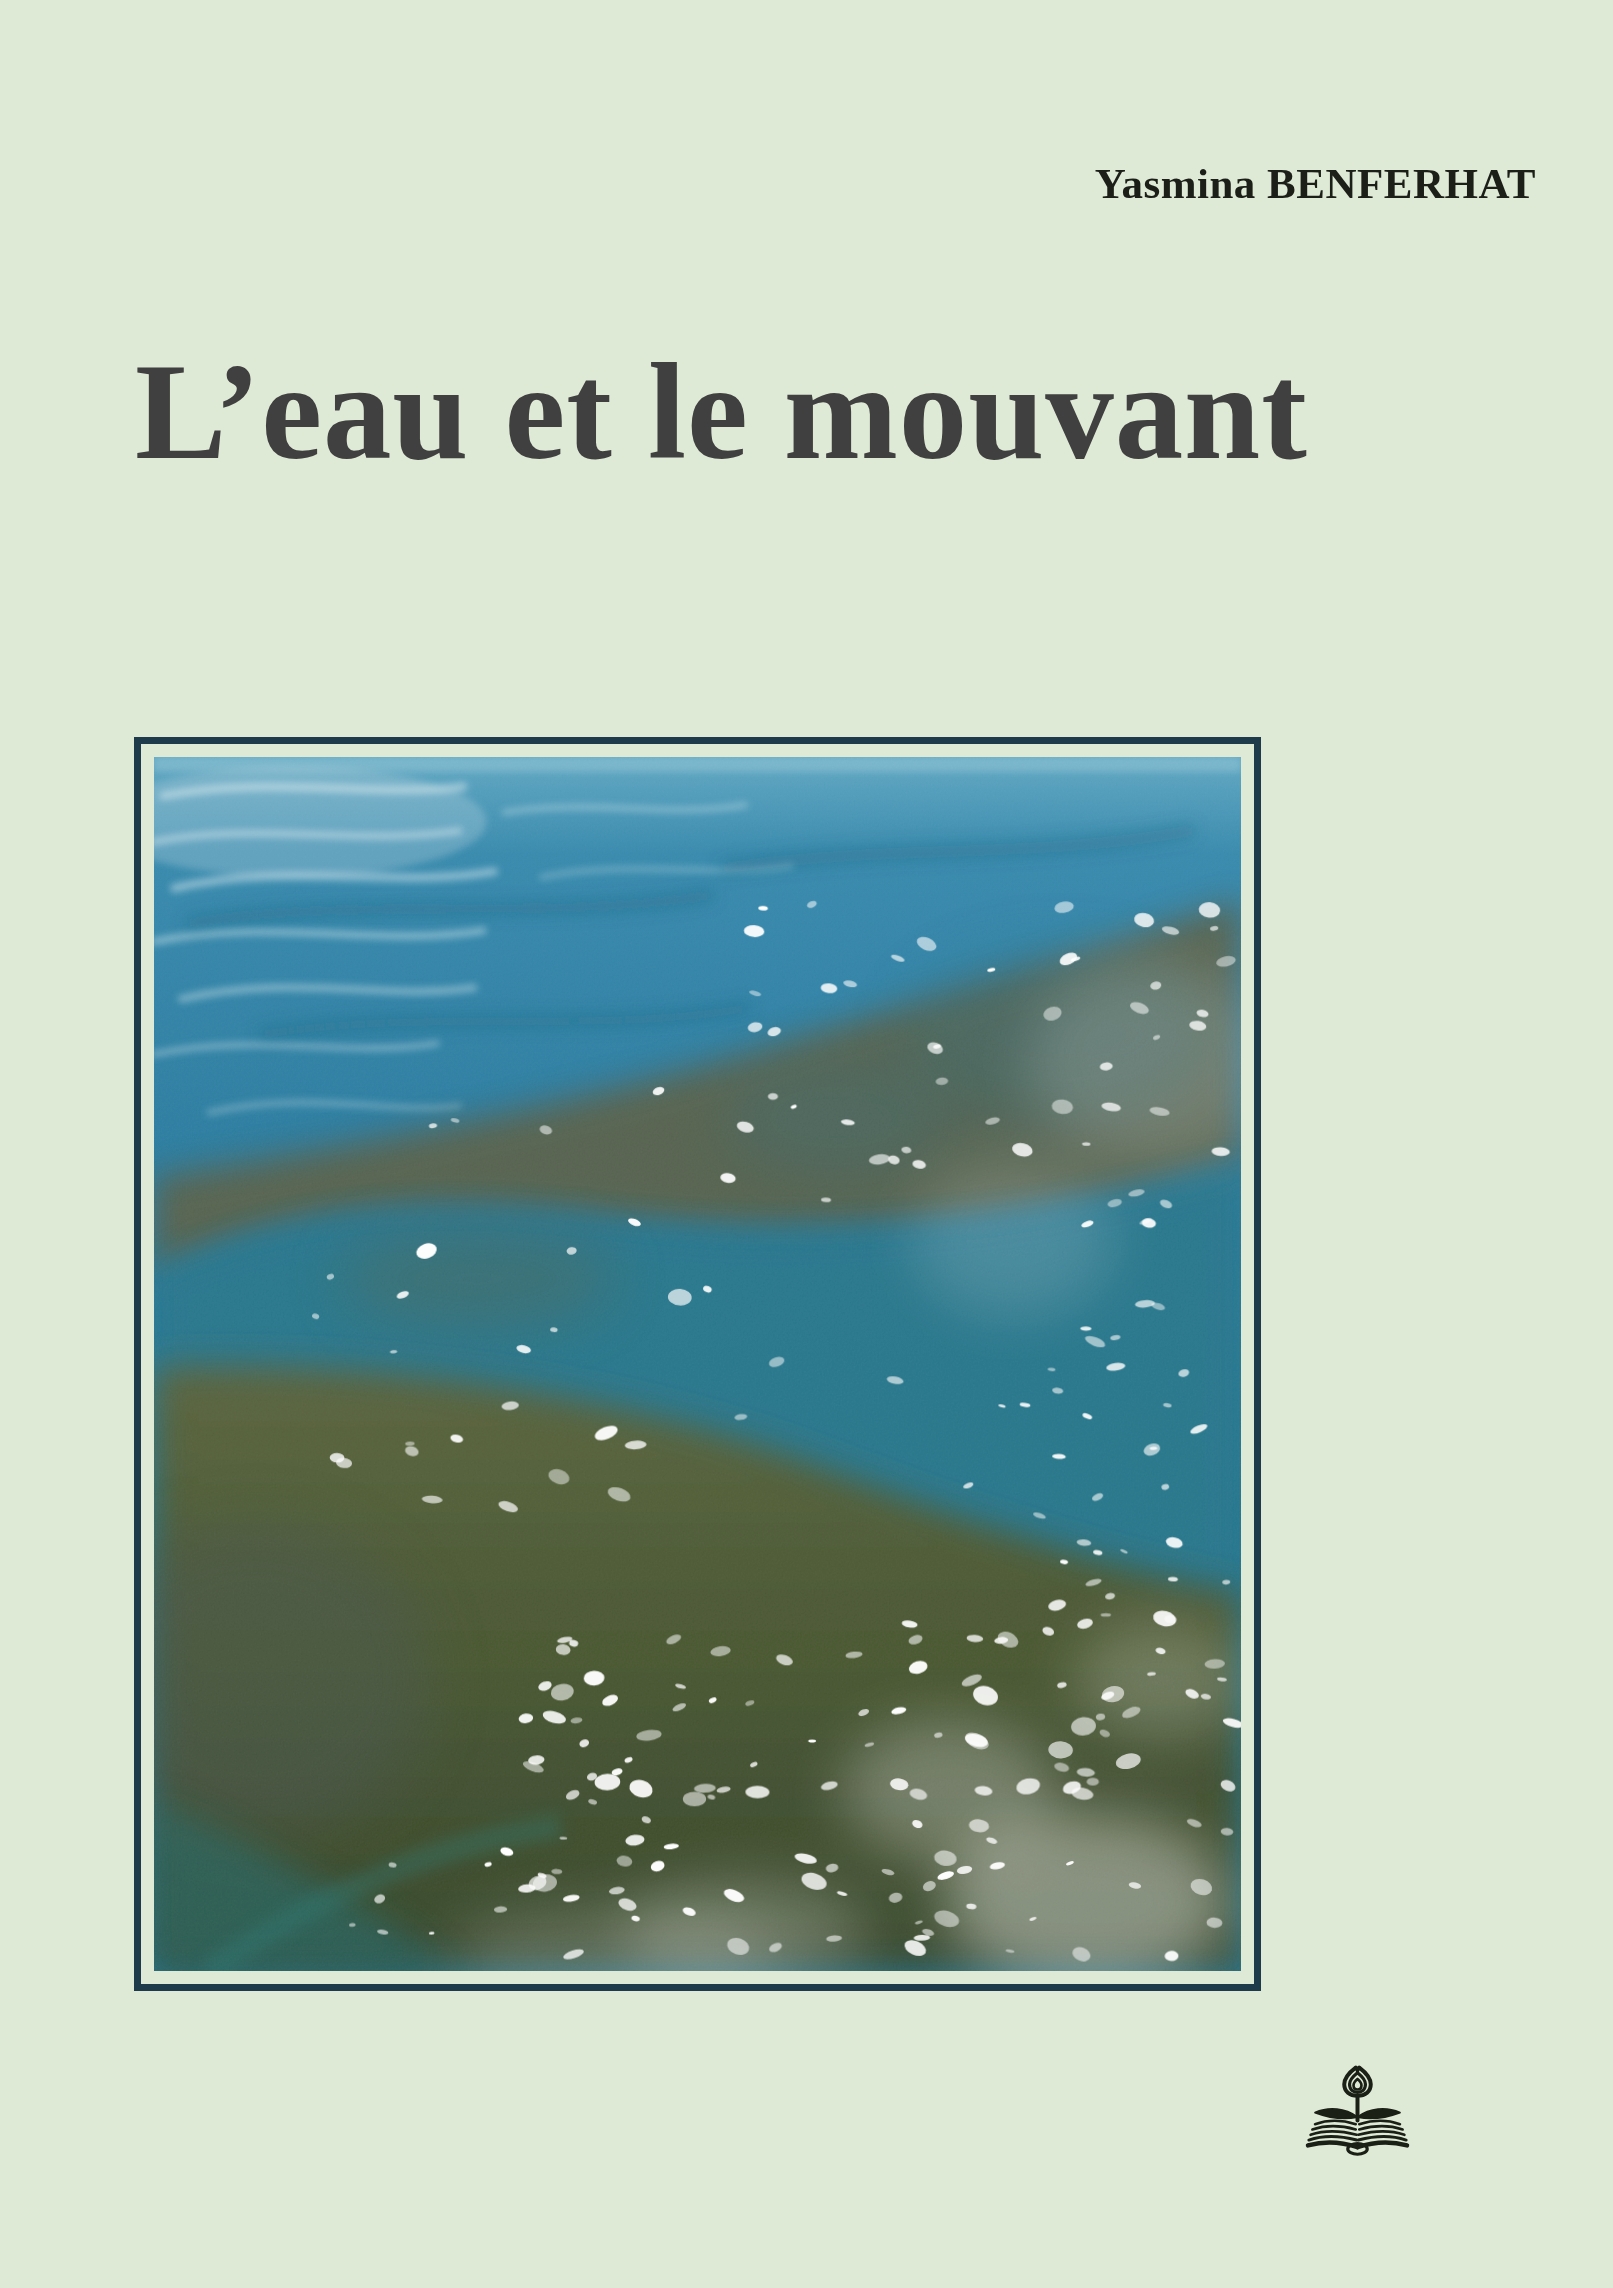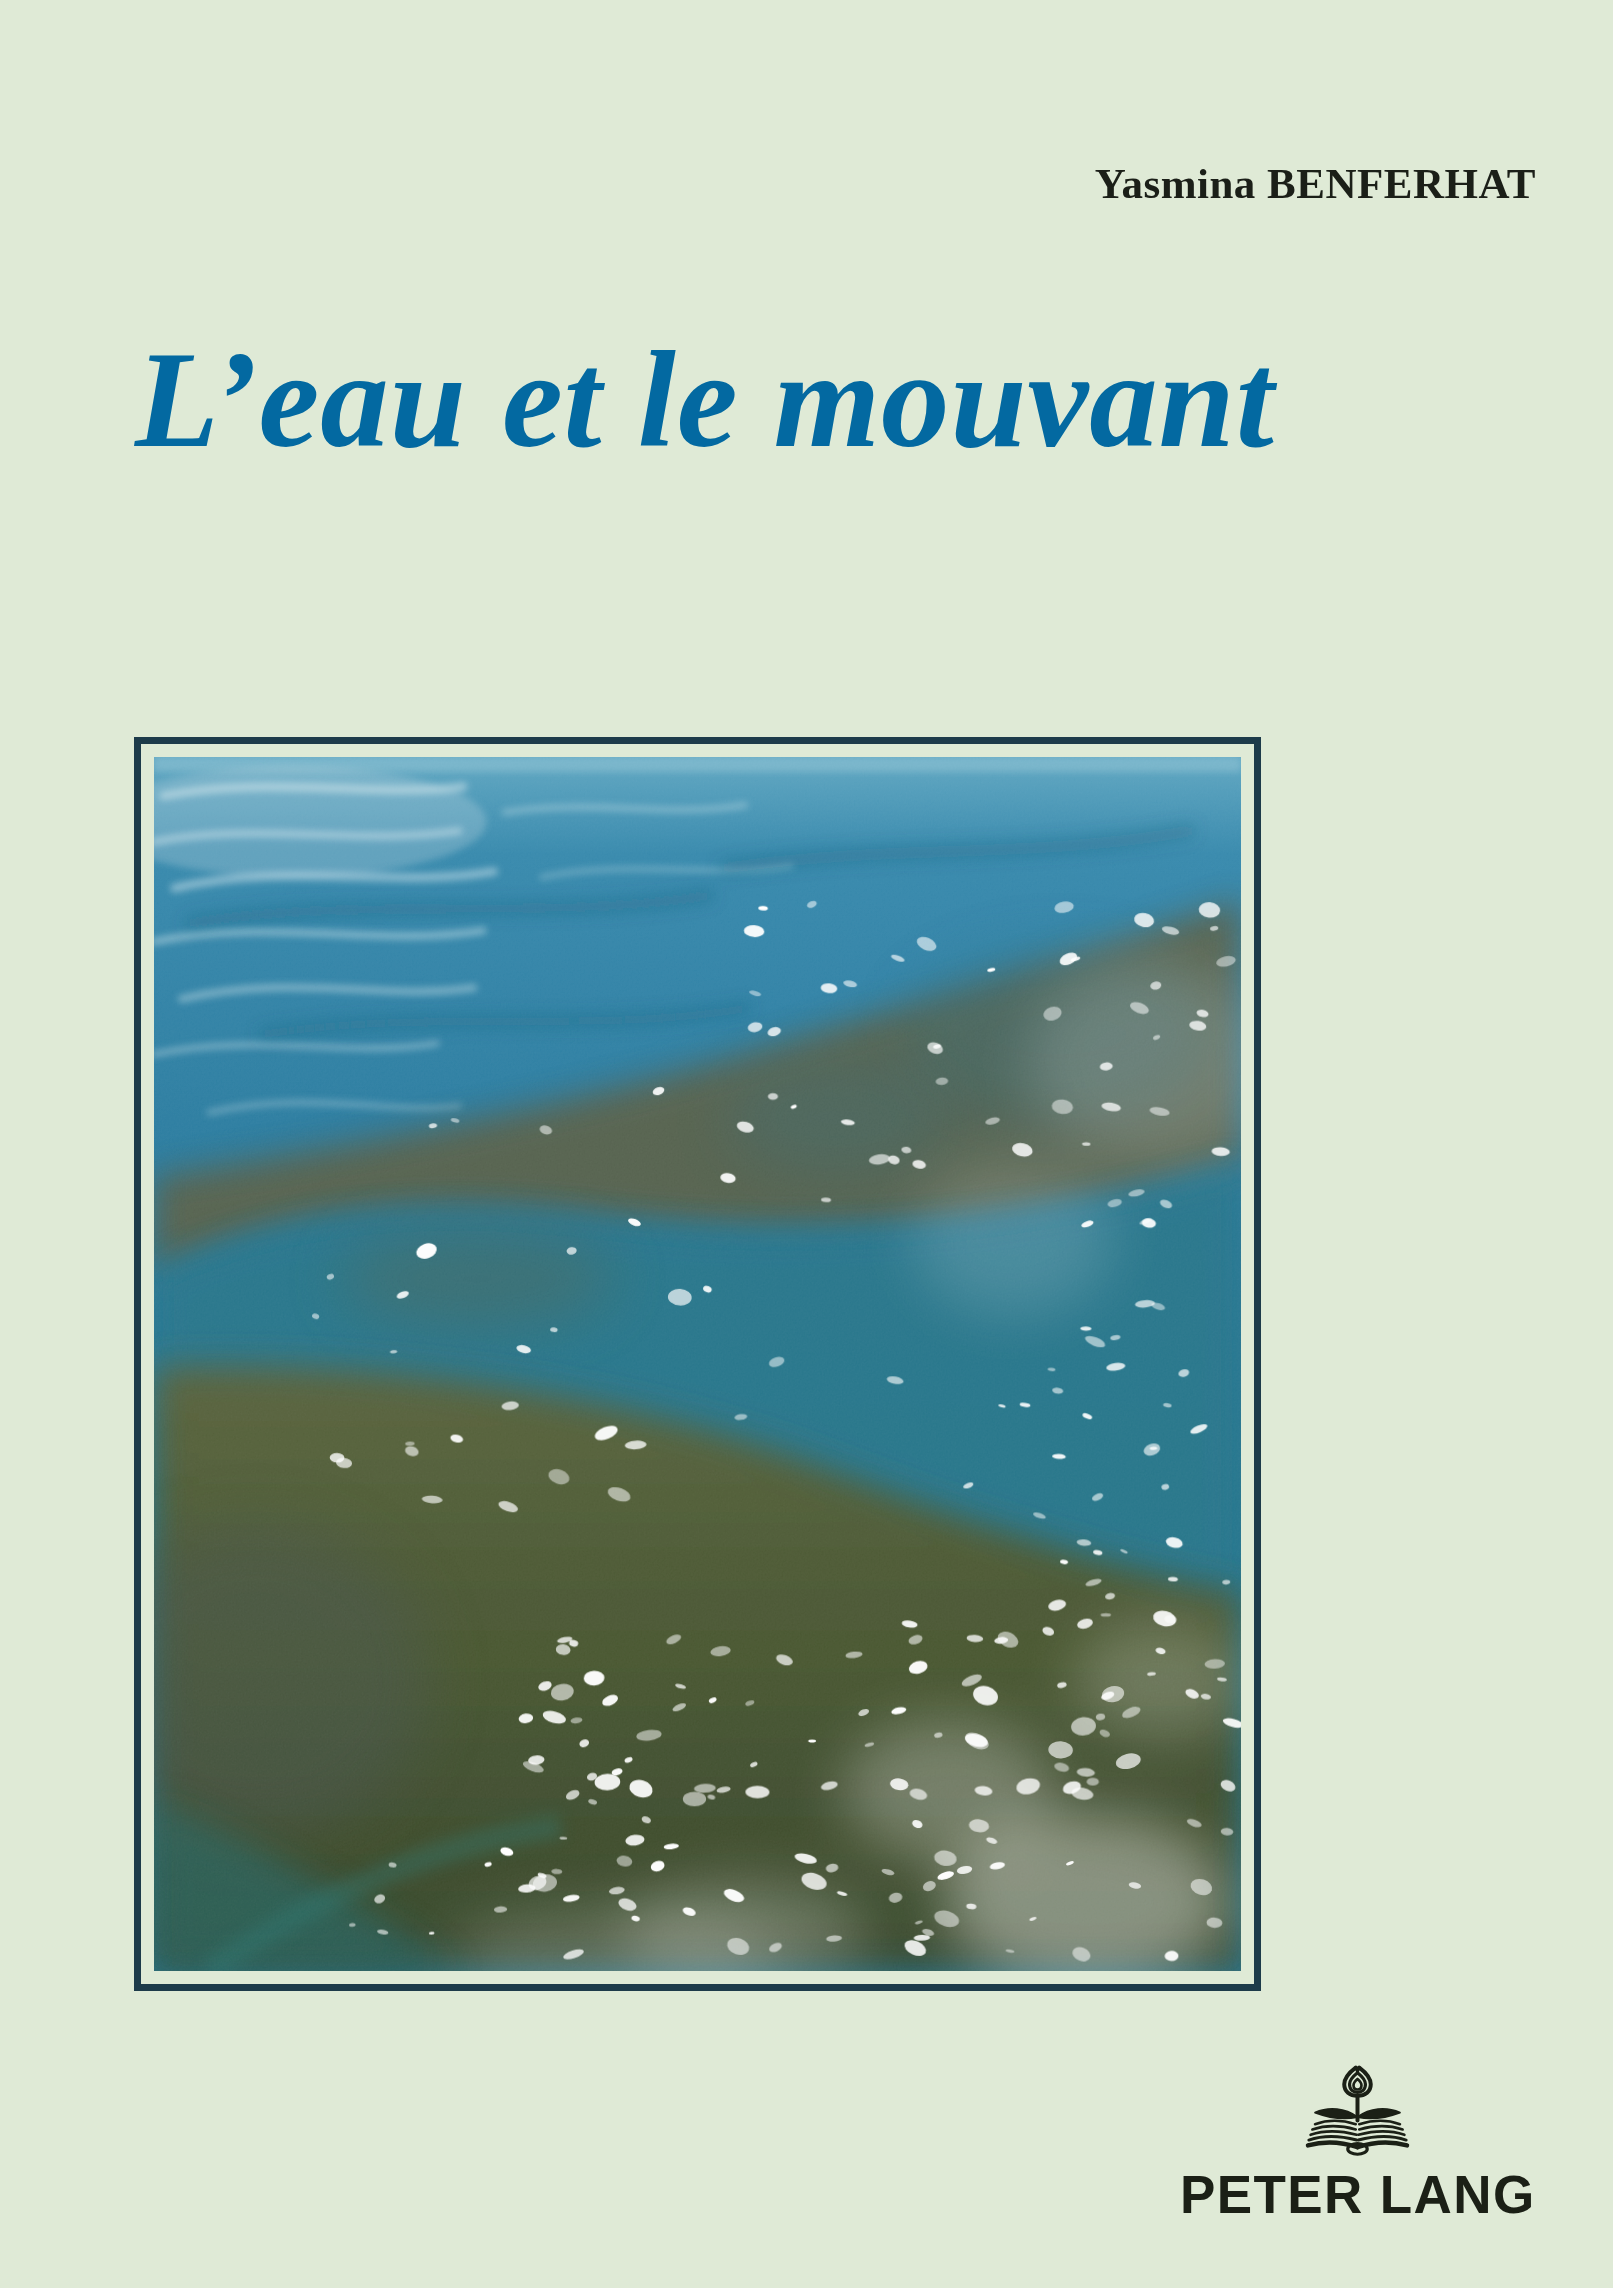--- a/index.html
+++ b/index.html
@@ -18,28 +18,27 @@
     position:absolute;
     top:159px; right:77px;
     font-size:43px;
     font-weight:bold;
     color:#1b1f18;
     letter-spacing:0.5px;
     white-space:nowrap;
   }
   .title{
     position:absolute;
-    left:135px; top:332px;
+    left:135px; top:344px;
     font-size:137px;
     font-weight:bold;
-    color:#0369a1;
+    color:#404040;
     letter-spacing:0.9px;
     white-space:nowrap;
     line-height:1;
-    font-style:italic;
   }
   .subtitle{
     position:absolute;
     left:140px; top:500px;
     font-size:53px;
     color:#1b1f18;
     line-height:1.36;
   }
   .subtitle div{white-space:nowrap;}
   .photo-frame{
@@ -442,17 +441,16 @@
           <path d="M61,80 C80,75 98,75 113,80" stroke-width="3"></path>
           <path d="M59,86 C40,81 20,81 5,86" stroke-width="3.4"></path>
           <path d="M61,86 C80,81 100,81 115,86" stroke-width="3.4"></path>
           <path d="M60,94 C42,88 22,87 4,92" stroke-width="5"></path>
           <path d="M60,94 C78,88 98,87 116,92" stroke-width="5"></path>
 
           <ellipse cx="60" cy="96" rx="11" ry="6" stroke-width="3.6"></ellipse>
         </g>
       </svg>
     </span>
-    <div class="name">PETER LANG</div>
   </div>
 
 </div>
 
 
 </body></html>

